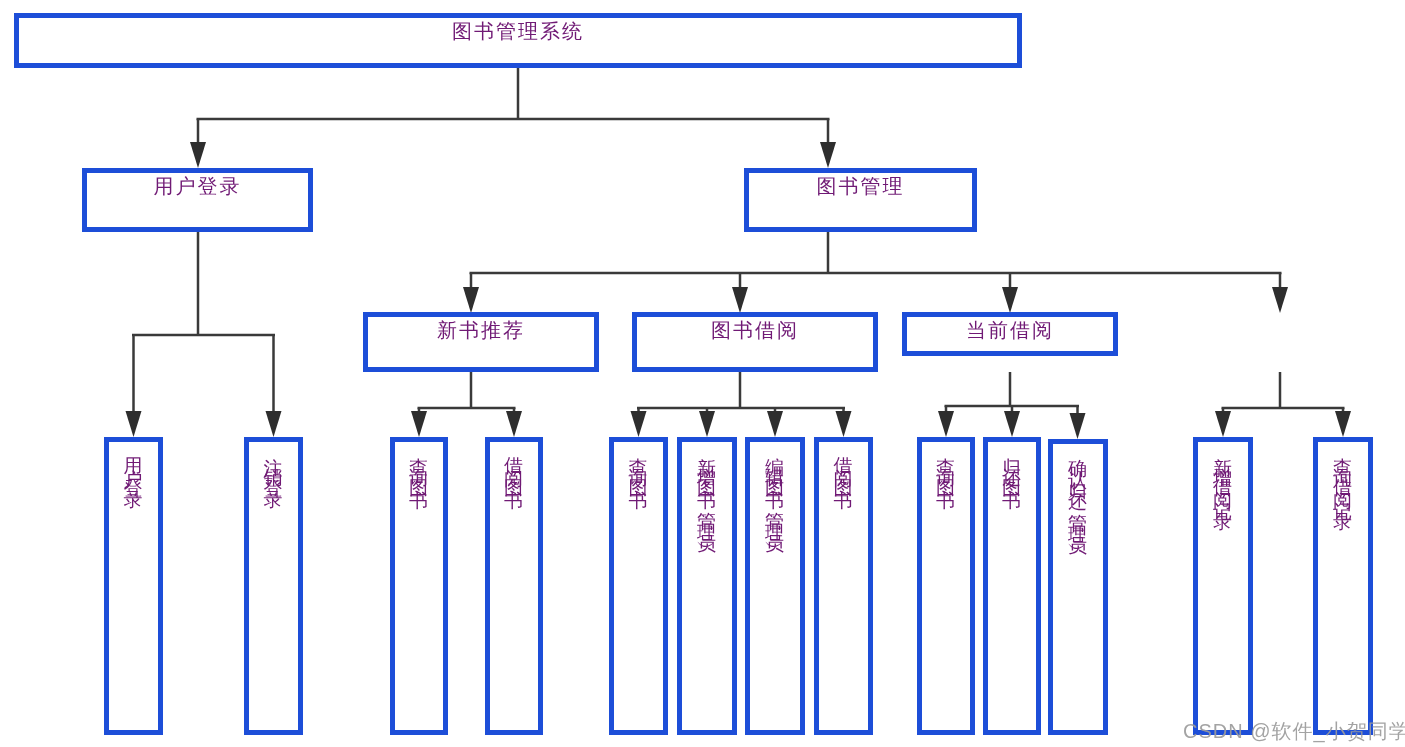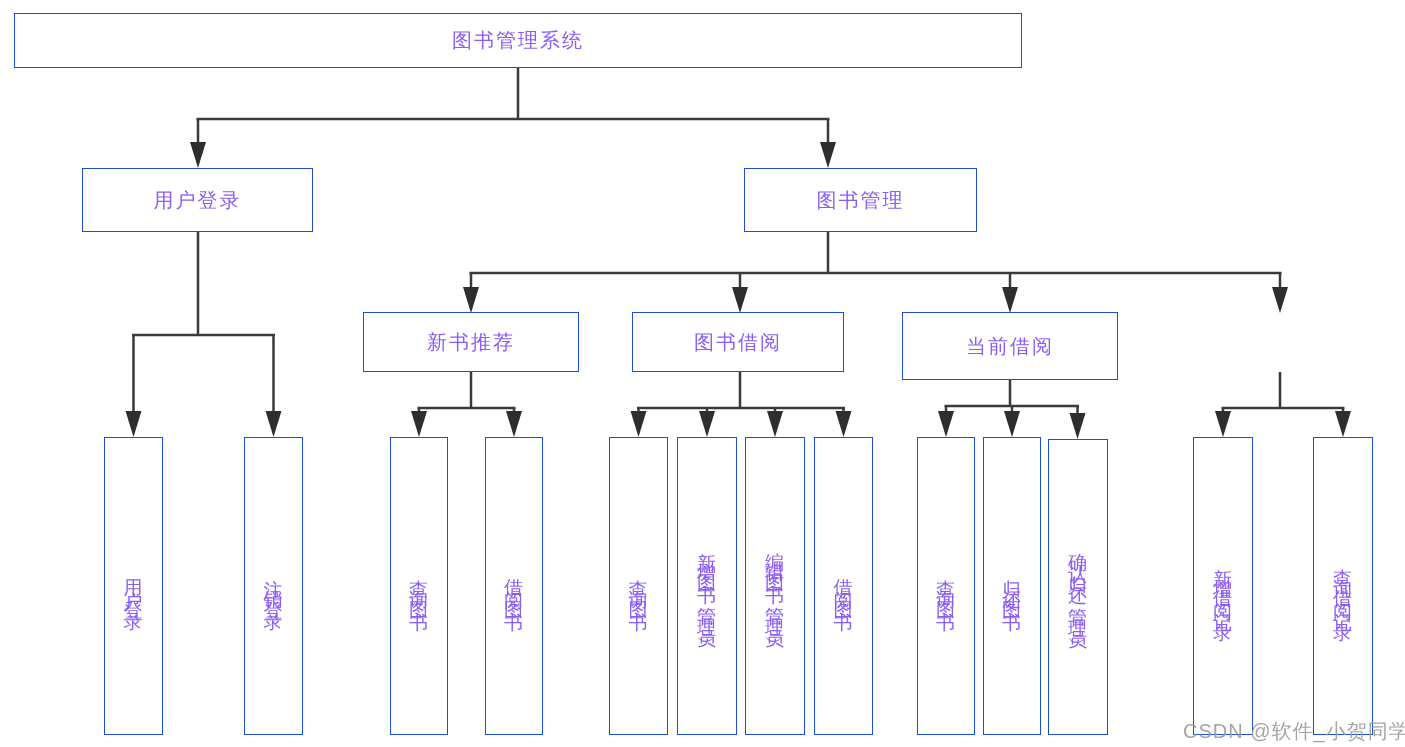--- a/index.html
+++ b/index.html
@@ -8,26 +8,26 @@
     width:1405px;height:747px;
     background:#ffffff;
     font-family:"Liberation Sans","DejaVu Sans",sans-serif;
     overflow:hidden;
   }
   #wires{position:absolute;left:0;top:0;z-index:1;}
   .node{
     position:absolute;
     box-sizing:border-box;
     background:#ffffff;
-    border:1px solid #1d4ed8;
+    border:5px solid #1d4ed8;
     display:flex;
-    align-items:center;
+    align-items:flex-start;
     justify-content:center;
     z-index:2;
-    color:#8b5cf6;
+    color:#701a75;
   }
   .hnode span{
     font-size:20px;
     letter-spacing:2px;
     white-space:nowrap;
   }
   .vnode span{
     writing-mode:vertical-rl;
     text-orientation:mixed;
     font-size:19px;
@@ -120,27 +120,27 @@
     <span>图书管理系统</span>
   </div>
 
   <div class="node hnode" style="left:82px;top:168px;width:231px;height:64px">
     <span>用户登录</span>
   </div>
   <div class="node hnode" style="left:744px;top:168px;width:233px;height:64px">
     <span>图书管理</span>
   </div>
 
-  <div class="node hnode" style="left:363px;top:312px;width:216px;height:60px">
+  <div class="node hnode" style="left:363px;top:312px;width:236px;height:60px">
     <span>新书推荐</span>
   </div>
-  <div class="node hnode" style="left:632px;top:312px;width:212px;height:60px">
+  <div class="node hnode" style="left:632px;top:312px;width:246px;height:60px">
     <span>图书借阅</span>
   </div>
-  <div class="node hnode" style="left:902px;top:312px;width:216px;height:68px">
+  <div class="node hnode" style="left:902px;top:312px;width:216px;height:44px">
     <span>当前借阅</span>
   </div>
 
   <div class="node vnode" style="left:104px;top:437px;width:59px;height:298px">
     <span>用户登录</span>
   </div>
   <div class="node vnode" style="left:244px;top:437px;width:59px;height:298px">
     <span>注销登录</span>
   </div>
 

